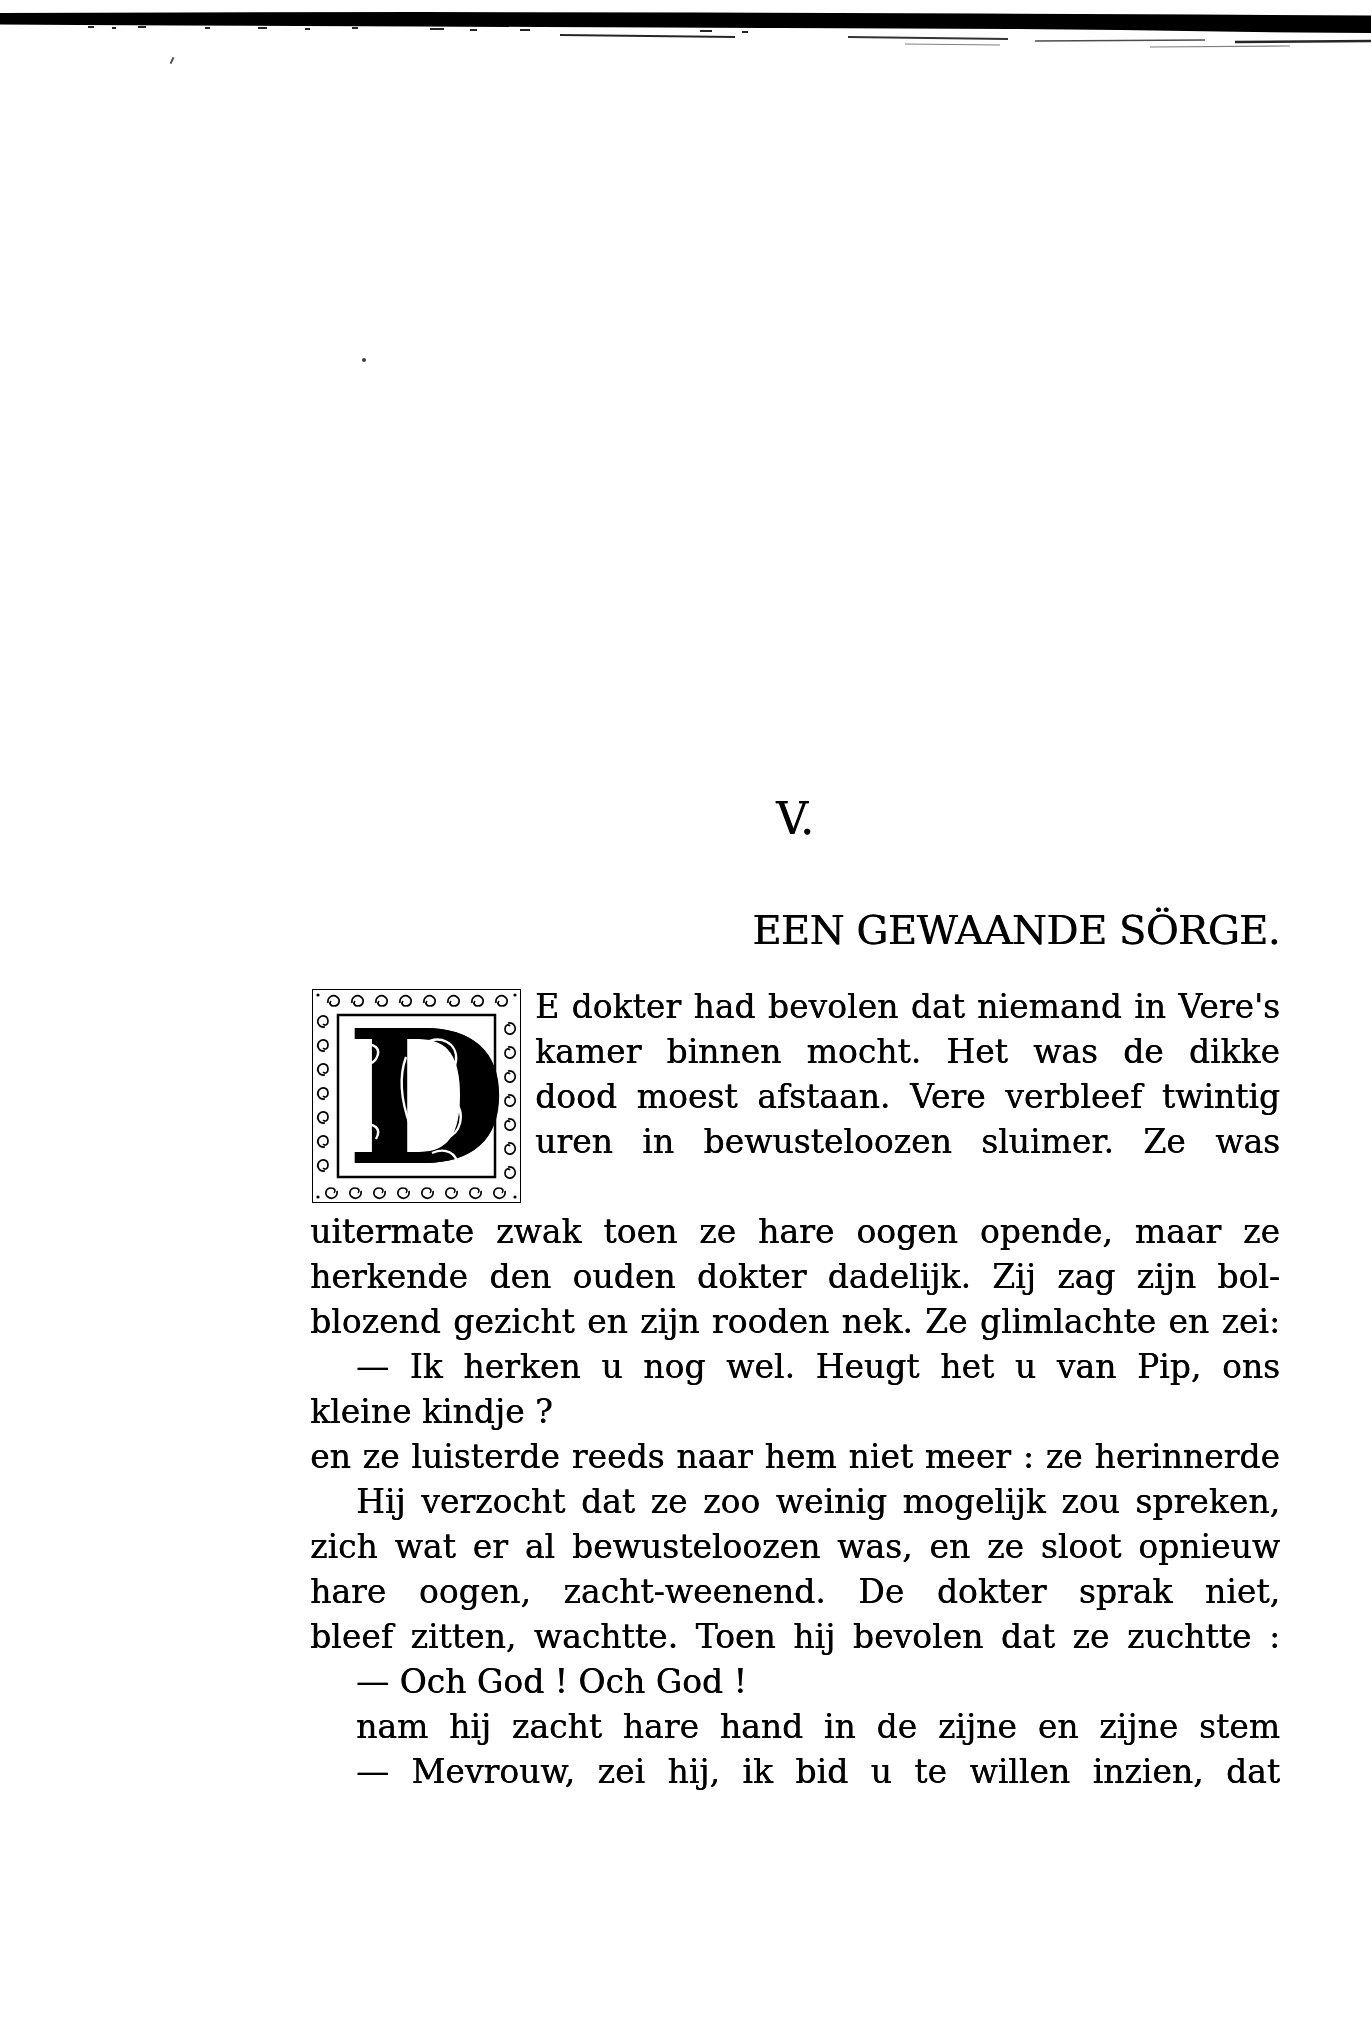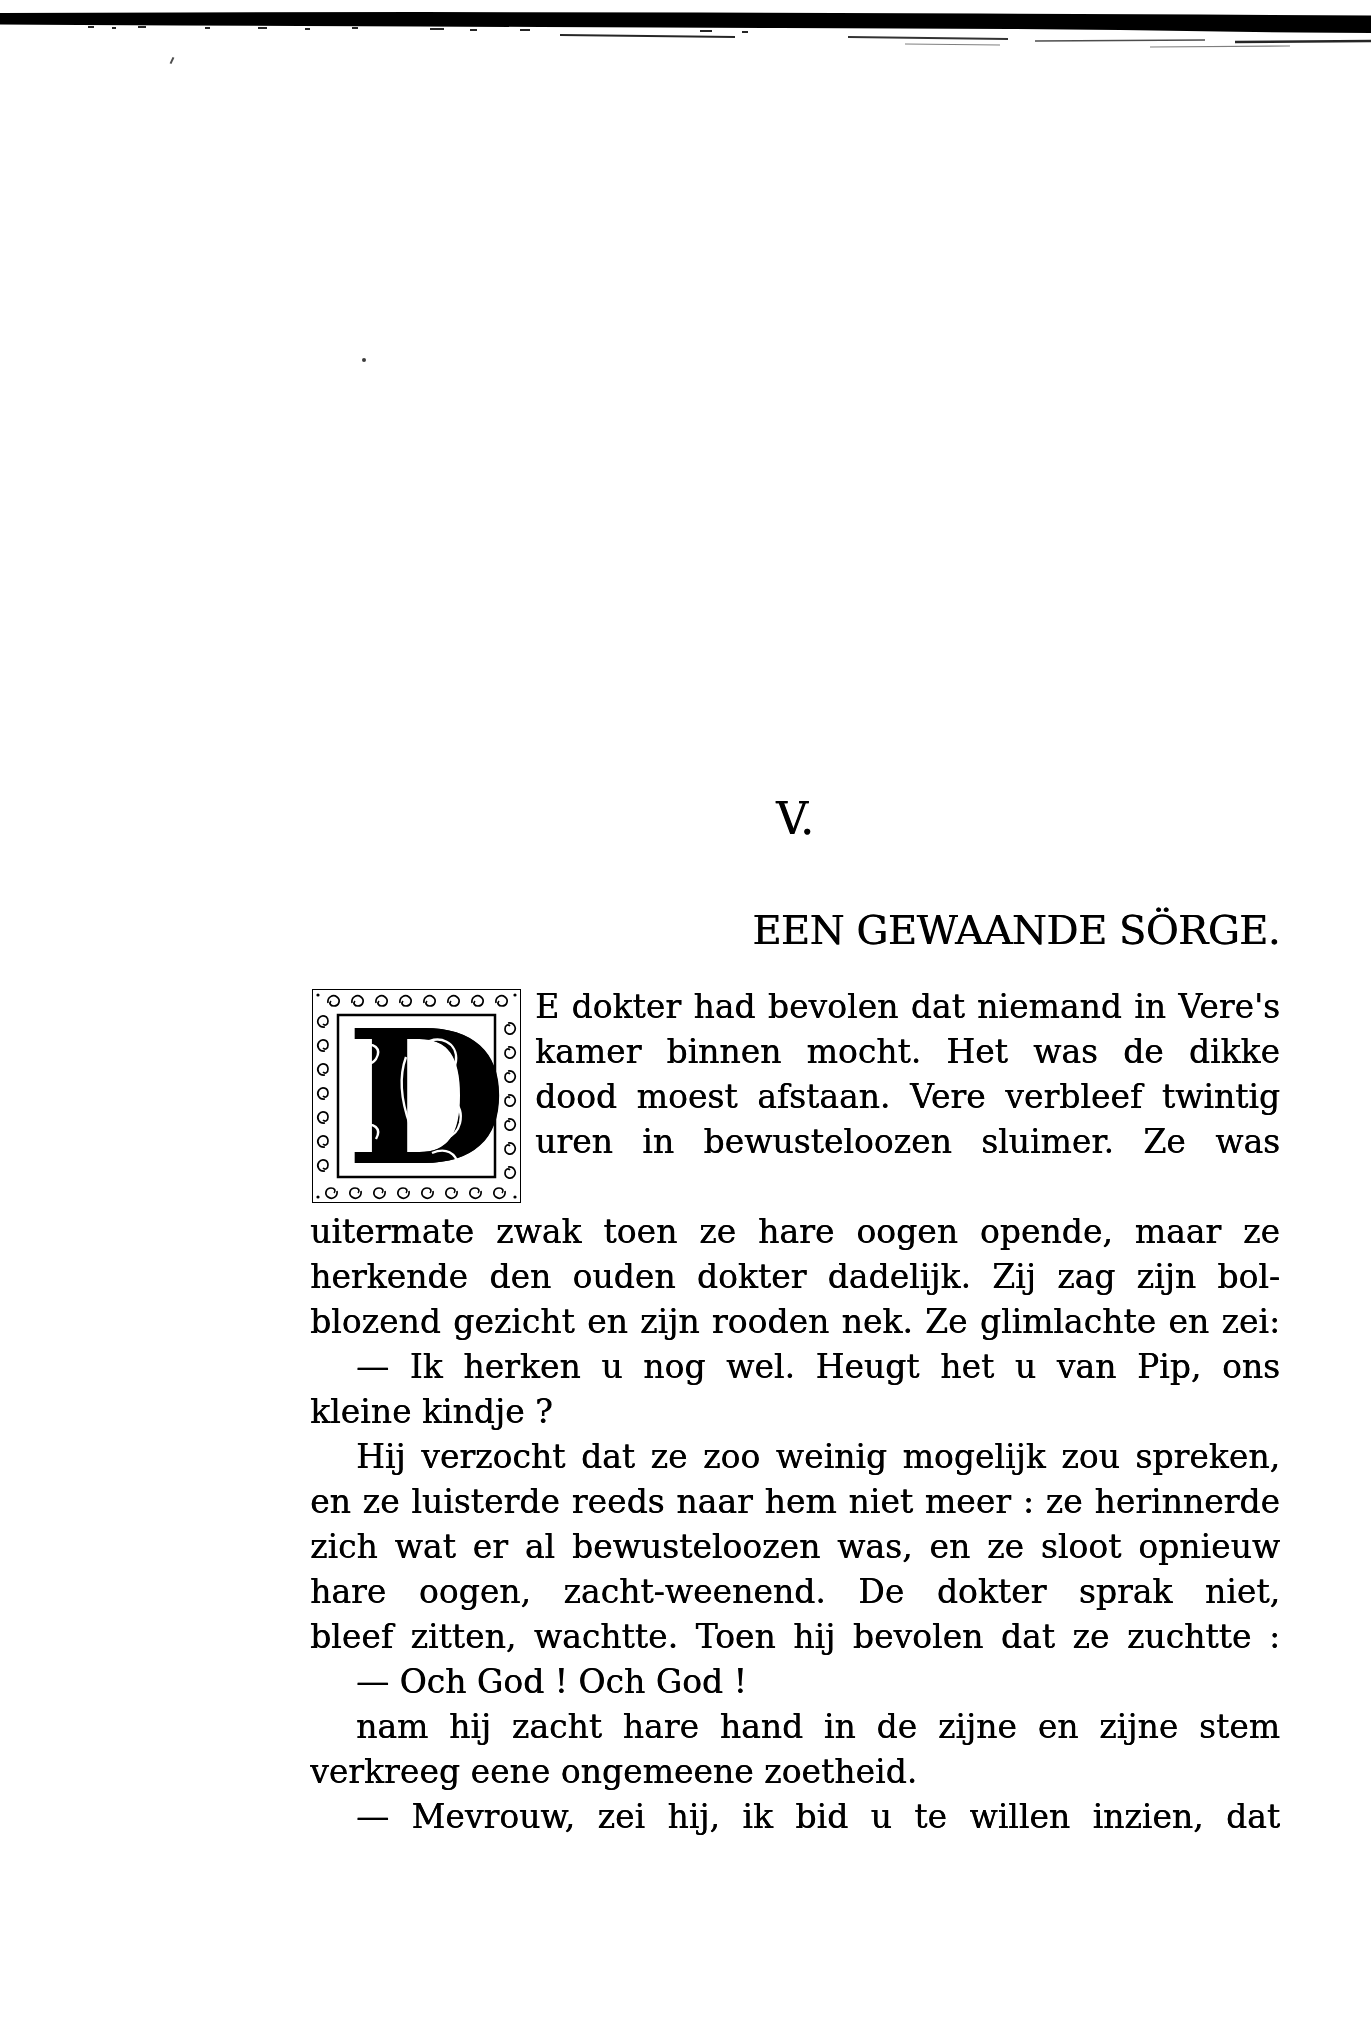--- a/index.html
+++ b/index.html
@@ -150,25 +150,24 @@
           <div class="line j">uren in bewusteloozen sluimer. Ze was</div>
         </div>
     </div>
 
     <div id="full-lines">
         <div class="line j">uitermate zwak toen ze hare oogen opende, maar ze</div>
         <div class="line j">herkende den ouden dokter dadelijk. Zij zag zijn bol-</div>
         <div class="line j">blozend gezicht en zijn rooden nek. Ze glimlachte en zei:</div>
         <div class="line j i">— Ik herken u nog wel. Heugt het u van Pip, ons</div>
         <div class="line">kleine kindje ?</div>
+        <div class="line j">en ze luisterde reeds naar hem niet meer : ze herinnerde</div>
         <div class="line j i">Hij verzocht dat ze zoo weinig mogelijk zou spreken,</div>
-        <div class="line j">en ze luisterde reeds naar hem niet meer : ze herinnerde</div>
         <div class="line j">zich wat er al bewusteloozen was, en ze sloot opnieuw</div>
         <div class="line j">hare oogen, zacht-weenend. De dokter sprak niet,</div>
         <div class="line j">bleef zitten, wachtte. Toen hij bevolen dat ze zuchtte :</div>
         <div class="line i">— Och God ! Och God !</div>
         <div class="line j i">nam hij zacht hare hand in de zijne en zijne stem</div>
-        <div class="line">verkreeg eene ongemeene zoetheid.</div>
         <div class="line j i">— Mevrouw, zei hij, ik bid u te willen inzien, dat</div>
       </div>
   </div>
 
 </div>
 
 </body></html>

